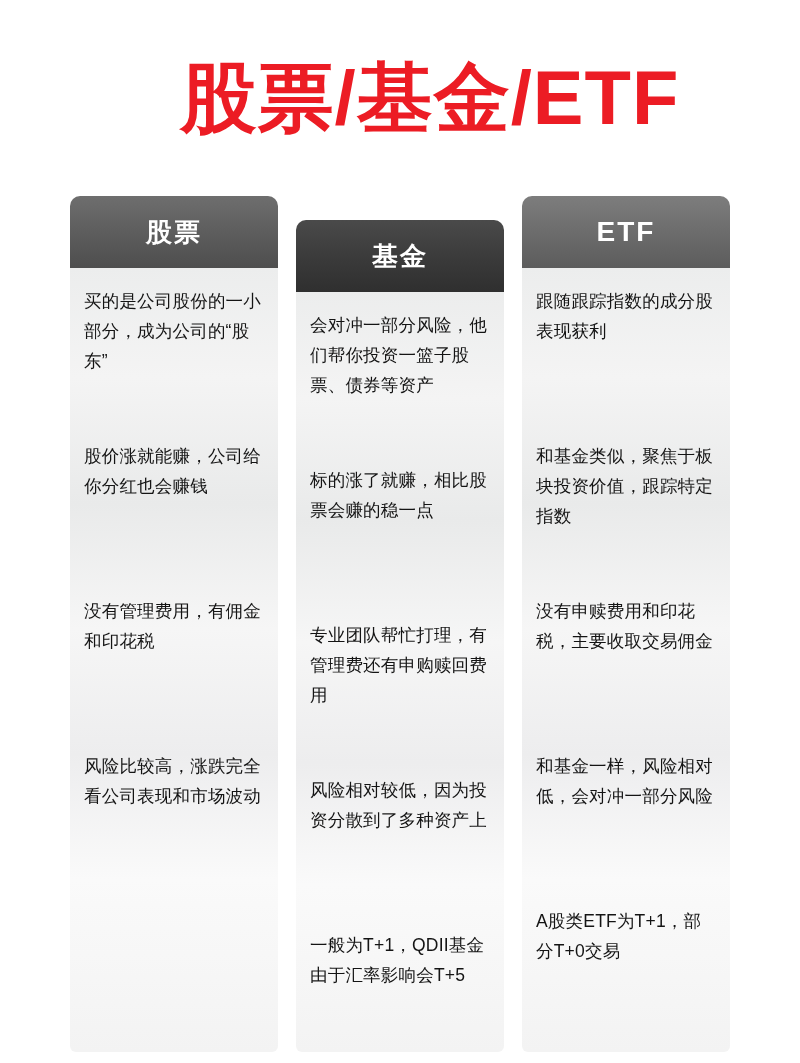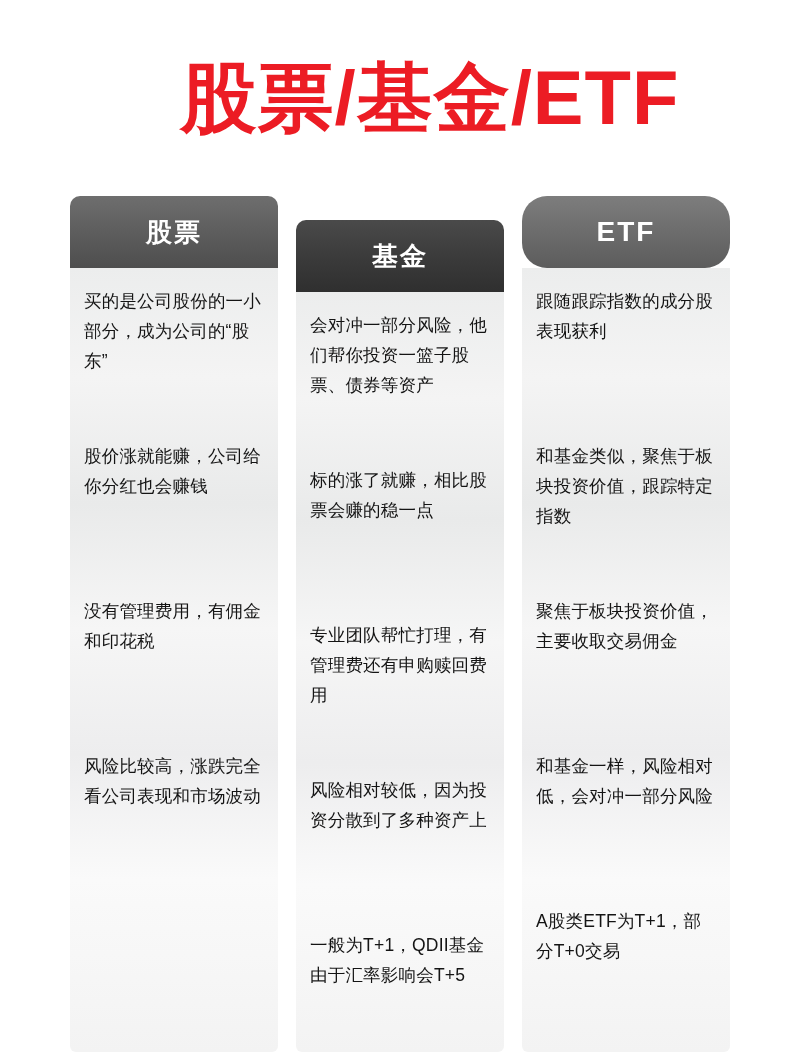--- a/index.html
+++ b/index.html
@@ -63,21 +63,20 @@
   .col-header.stock {
     background: linear-gradient(180deg, #6e6e6e 0%, #5a5a5a 60%, #4e4e4e 100%);
   }
   .col-header.fund {
     background: linear-gradient(180deg, #4a4a4a 0%, #3a3a3a 55%, #2f2f2f 100%);
     margin-top: 24px;
   }
   .col-header.etf {
     background: linear-gradient(180deg, #7d7d7d 0%, #696969 60%, #5c5c5c 100%);
     font-size: 28px;
-    border-radius: 25px;
   }
   .col-body {
     flex: 1;
     display: flex;
     flex-direction: column;
     background: linear-gradient(180deg, #eceded 0%, #f4f4f4 14%, #e9eaea 30%, #f6f6f6 46%, #ededee 62%, #fafafa 78%, #f3f3f3 100%);
     border-bottom-left-radius: 6px;
     border-bottom-right-radius: 6px;
   }
   .cell {
@@ -125,20 +124,20 @@
         <div class="cell">风险相对较低，因为投资分散到了多种资产上</div>
         <div class="cell last">一般为T+1，QDII基金由于汇率影响会T+5</div>
       </div>
     </div>
 
     <div class="column col-etf">
       <div class="col-header etf">ETF</div>
       <div class="col-body">
         <div class="cell">跟随跟踪指数的成分股表现获利</div>
         <div class="cell">和基金类似，聚焦于板块投资价值，跟踪特定指数</div>
-        <div class="cell">聚焦于板块投资价值，主要收取交易佣金</div>
+        <div class="cell">没有申赎费用和印花税，主要收取交易佣金</div>
         <div class="cell">和基金一样，风险相对低，会对冲一部分风险</div>
         <div class="cell last">A股类ETF为T+1，部分T+0交易</div>
       </div>
     </div>
 
   </div>
 </div>
 
 </body></html>

